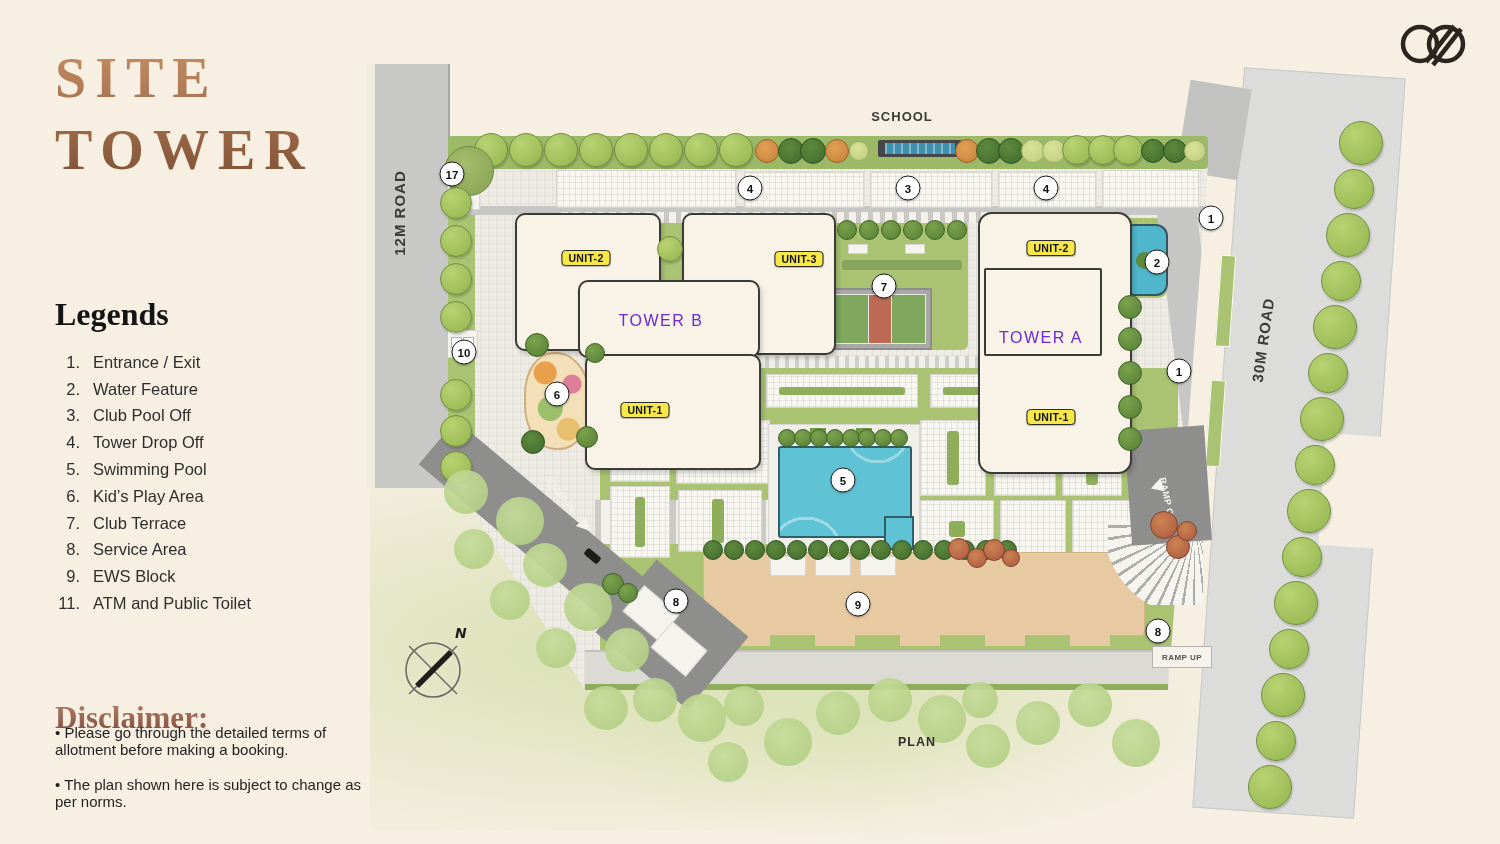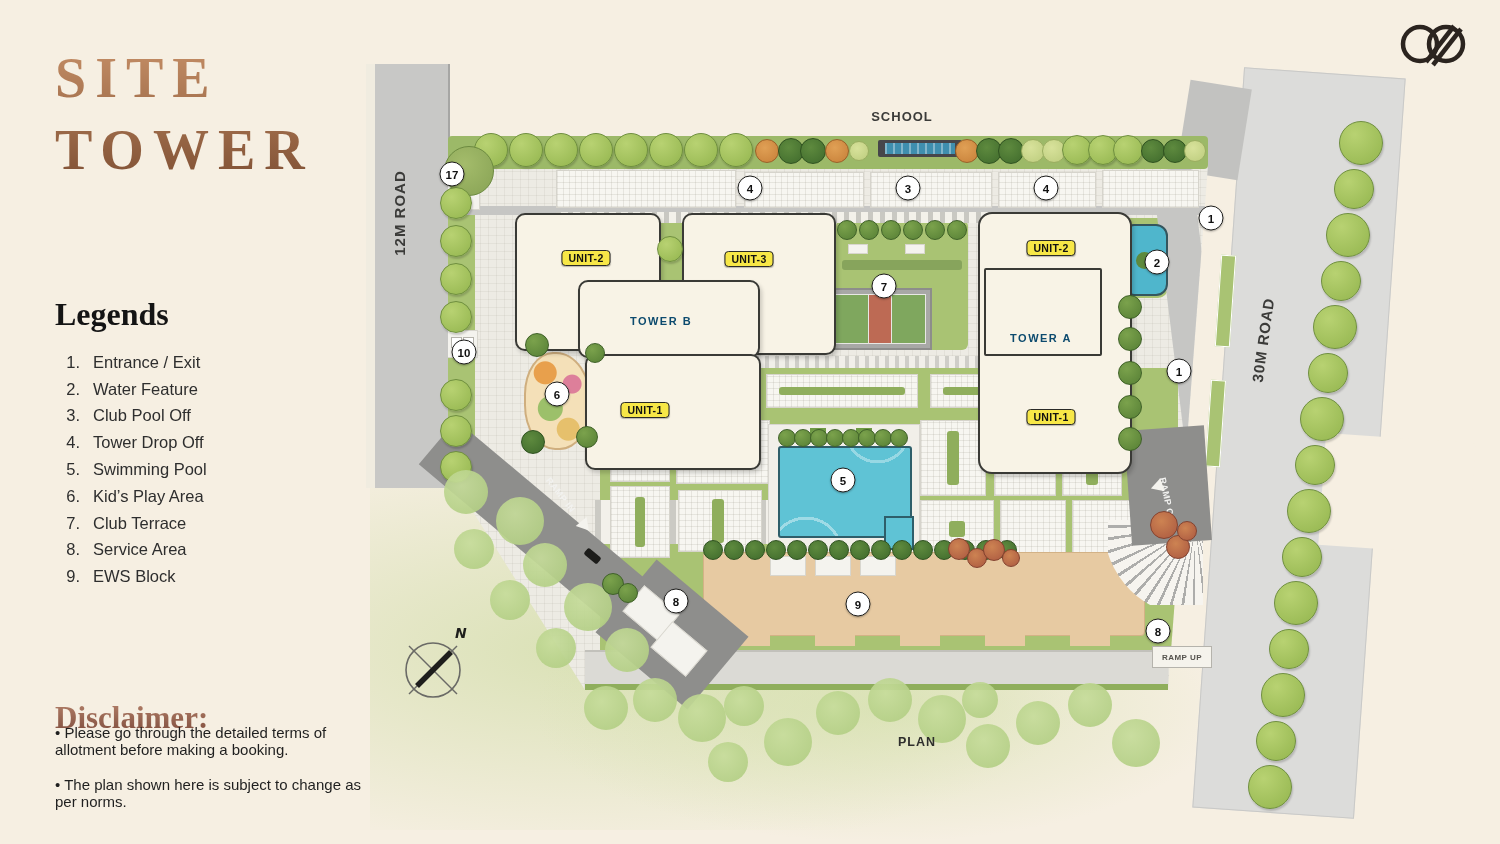--- a/index.html
+++ b/index.html
@@ -25,22 +25,22 @@
 
   
   .abs{position:absolute;}
   .mk{position:absolute;width:23px;height:23px;border-radius:50%;background:#fff;
       border:1.6px solid #1e1e1c;display:flex;align-items:center;justify-content:center;
       font-weight:700;font-size:11.5px;color:#111;transform:translate(-50%,-50%);
       box-shadow:0 1px 2px rgba(0,0,0,.3);z-index:45;}
   .badge{position:absolute;transform:translate(-50%,-50%);background:#f7e747;
       border:1.6px solid #2a2a28;border-radius:4px;padding:1px 6px;font-weight:700;
       font-size:10.5px;color:#111;letter-spacing:.3px;z-index:43;box-shadow:0 1px 1px rgba(0,0,0,.25);}
-  .twr{position:absolute;transform:translate(-50%,-50%);font-weight:700;font-size:11px;
-      color:#0c4a6e;letter-spacing:1.5px;z-index:43;}
+  .twr{position:absolute;transform:translate(-50%,-50%);font-weight:400;font-size:16px;
+      color:#6d28d9;letter-spacing:1.5px;z-index:43;}
   .maplabel{position:absolute;transform:translate(-50%,-50%);color:#3b3b39;font-weight:600;
       letter-spacing:1px;z-index:44;}
   .bld{position:absolute;background:#f8f3e6;border:2px solid #3a3a36;border-radius:10px;
       box-shadow:2px 3px 4px rgba(0,0,0,.18);z-index:30;}
   .pad{position:absolute;background:#f7f6f1;border:1px solid #d6d4cc;z-index:12;
       background-image:repeating-linear-gradient(0deg,rgba(125,120,105,.14) 0 1px,transparent 1px 6px),
                        repeating-linear-gradient(90deg,rgba(125,120,105,.14) 0 1px,transparent 1px 6px);}
   .lawn{position:absolute;background:#a9c373;border-radius:6px;z-index:8;}
   .lawnstrip{position:absolute;background:#8fae5c;border-radius:3px;z-index:13;}
   .zebra{position:absolute;background:repeating-linear-gradient(90deg,#c9c8c2 0 5px,#f3f1ea 5px 12px);z-index:10;}
@@ -98,20 +98,24 @@
         <span>Club Terrace</span>
       </div>
     <div class="legend-row">
         <span class="num">8.</span>
         <span>Service Area</span>
       </div>
     <div class="legend-row">
         <span class="num">9.</span>
         <span>EWS Block</span>
       </div>
+    <div class="legend-row">
+        <span class="num">11.</span>
+        <span>ATM and Public Toilet</span>
+      </div>
   </div>
   <div class="disclaimer-head">Disclaimer:</div>
   <div class="disc-b" style="top:724px">• Please go through the detailed terms of allotment before making a booking.</div>
   <div class="disc-b" style="top:776px">• The plan shown here is subject to change as per norms.</div>
 </div>
 
 <svg class="abs" style="left:1396px;top:20px;z-index:60" width="74" height="48" viewBox="0 0 74 48">
   <g fill="none" stroke="#2b241f" stroke-width="4.5">
     <circle cx="24" cy="24" r="17"></circle>
     <circle cx="50" cy="24" r="17"></circle>
@@ -293,21 +297,21 @@
     <line x1="24" y1="64" x2="58" y2="30" stroke="#1e1e1c" stroke-width="5.5"></line>
     <text x="62" y="16" font-size="14" font-style="italic" font-weight="bold" fill="#1e1e1c" font-family="DejaVu Sans, sans-serif">N</text>
   </svg>
 
   <div class="maplabel" style="left:917px;top:742px;font-size:12.5px;font-weight:700;color:#2e2e2c">PLAN</div>
 
   <div class="twr" style="left:661px;top:321px">TOWER B</div>
   <div class="twr" style="left:1041px;top:338px">TOWER A</div>
 
   <div class="badge" style="left:586px;top:258px">UNIT-2</div>
-  <div class="badge" style="left:749px;top:259px">UNIT-3</div>
+  <div class="badge" style="left:799px;top:259px">UNIT-3</div>
   <div class="badge" style="left:645px;top:410px">UNIT-1</div>
   <div class="badge" style="left:1051px;top:248px">UNIT-2</div>
   <div class="badge" style="left:1051px;top:417px">UNIT-1</div>
 
   <div class="mk" style="left:452px;top:174px">17</div>
   <div class="mk" style="left:750px;top:188px">4</div>
   <div class="mk" style="left:908px;top:188px">3</div>
   <div class="mk" style="left:1046px;top:188px">4</div>
   <div class="mk" style="left:1211px;top:218px">1</div>
   <div class="mk" style="left:1157px;top:262px">2</div>

